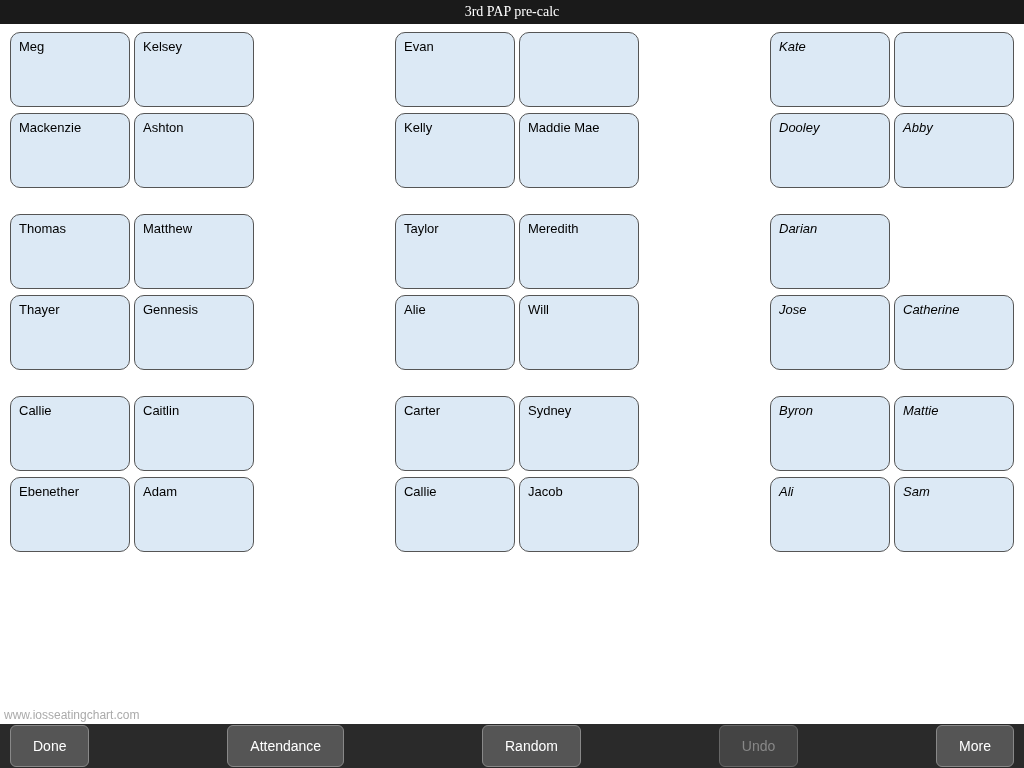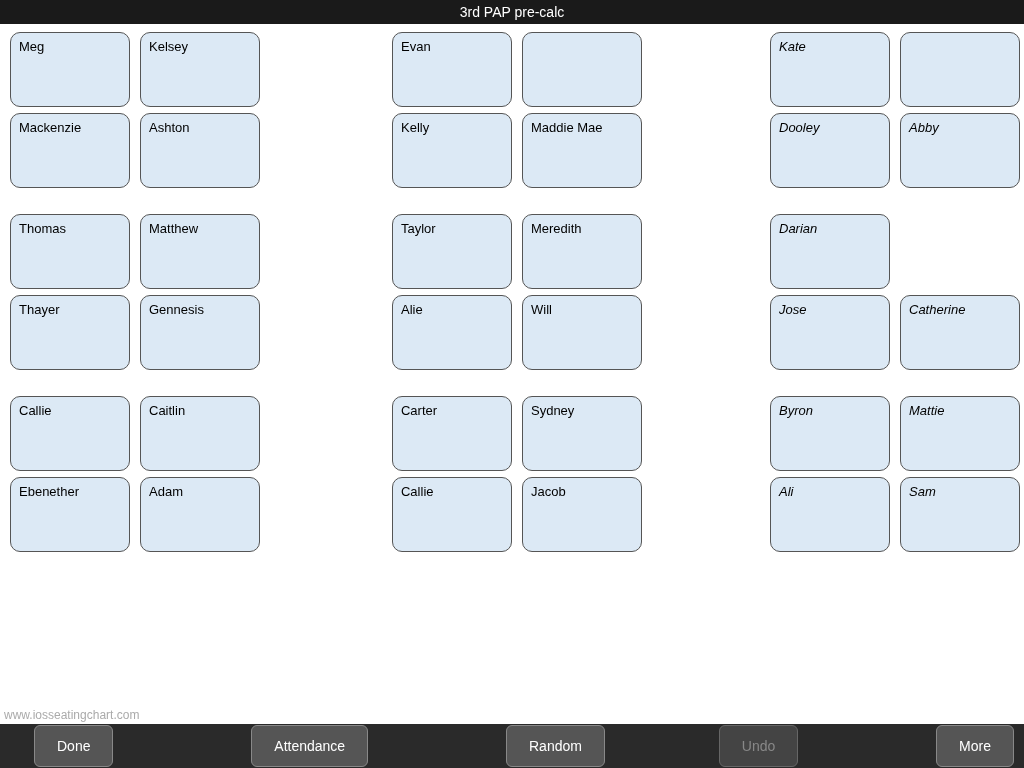--- a/index.html
+++ b/index.html
@@ -12,20 +12,21 @@
       display: flex;
       flex-direction: column;
     }
     #title-bar {
       background: #1a1a1a;
       color: #fff;
       text-align: center;
       font-size: 14px;
       padding: 4px 0;
       flex-shrink: 0;
+      font-family: Liberation Serif, serif;
     }
     #main-content {
       flex: 1;
       background: #fff;
       position: relative;
       overflow: hidden;
       display: flex;
       flex-direction: row;
     }
     .column {
@@ -43,21 +44,21 @@
       align-items: center;
     }
     .col-right {
       width: 260px;
       margin-left: 120px;
       font-style: italic;
     }
     .seat-row {
       display: flex;
       flex-direction: row;
-      gap: 10px;
+      gap: 4px;
       margin-bottom: 6px;
     }
     .seat {
       width: 120px;
       height: 75px;
       background: #dce9f5;
       border: 1.5px solid #555;
       border-radius: 10px;
       display: flex;
       align-items: flex-start;
@@ -84,21 +85,20 @@
     .bottom-btn {
       background: #555;
       color: #fff;
       border: 1px solid #888;
       border-radius: 6px;
       padding: 12px 22px;
       font-size: 14px;
       cursor: pointer;
       min-width: 70px;
       text-align: center;
-      margin-left: 24px;
     }
     .bottom-btn-disabled {
       background: #444;
       color: #888;
       border: 1px solid #666;
       border-radius: 6px;
       padding: 12px 22px;
       font-size: 14px;
       min-width: 70px;
       text-align: center;

